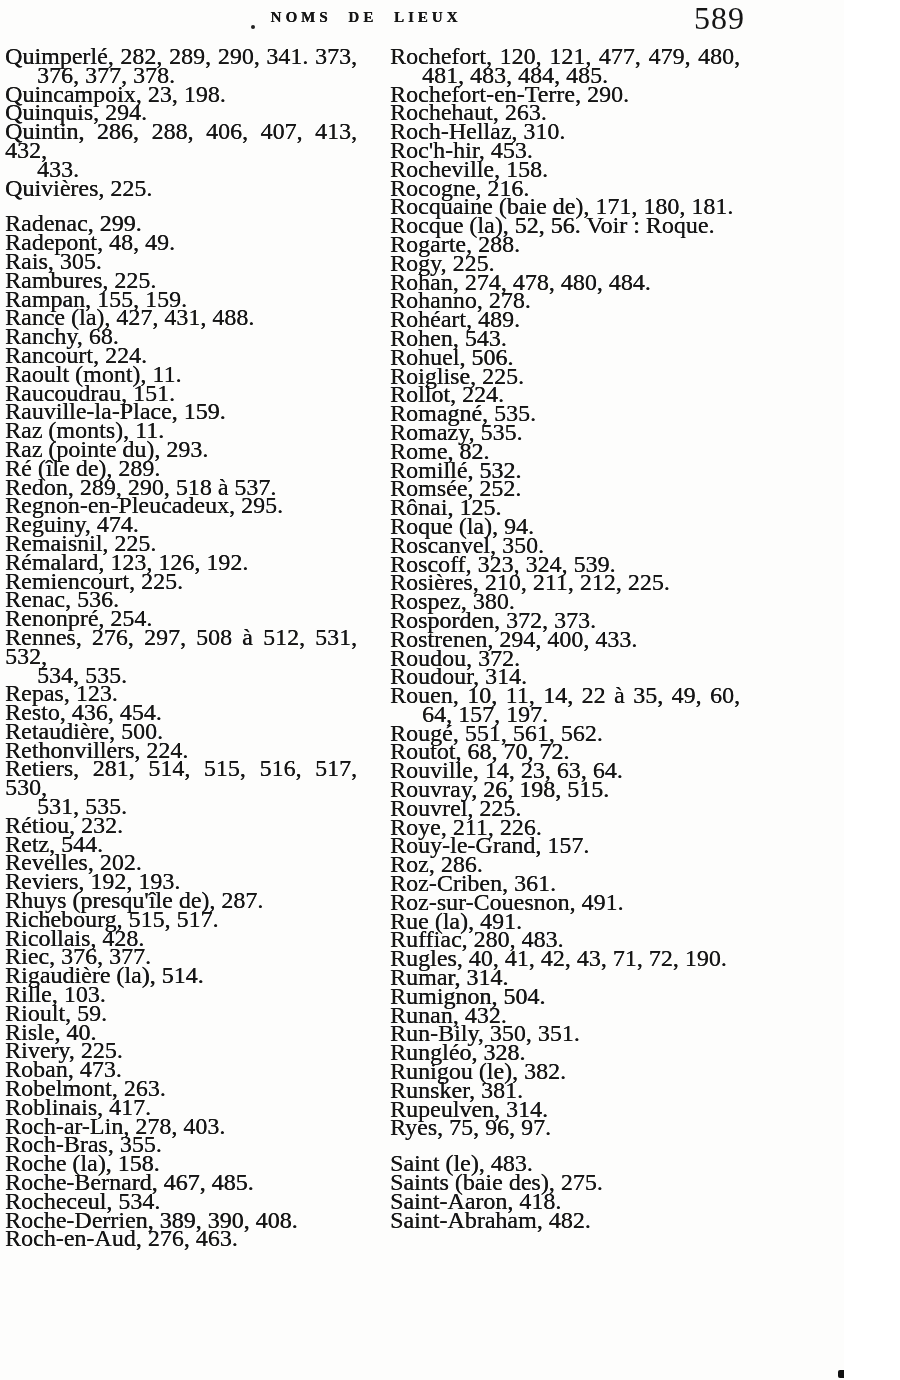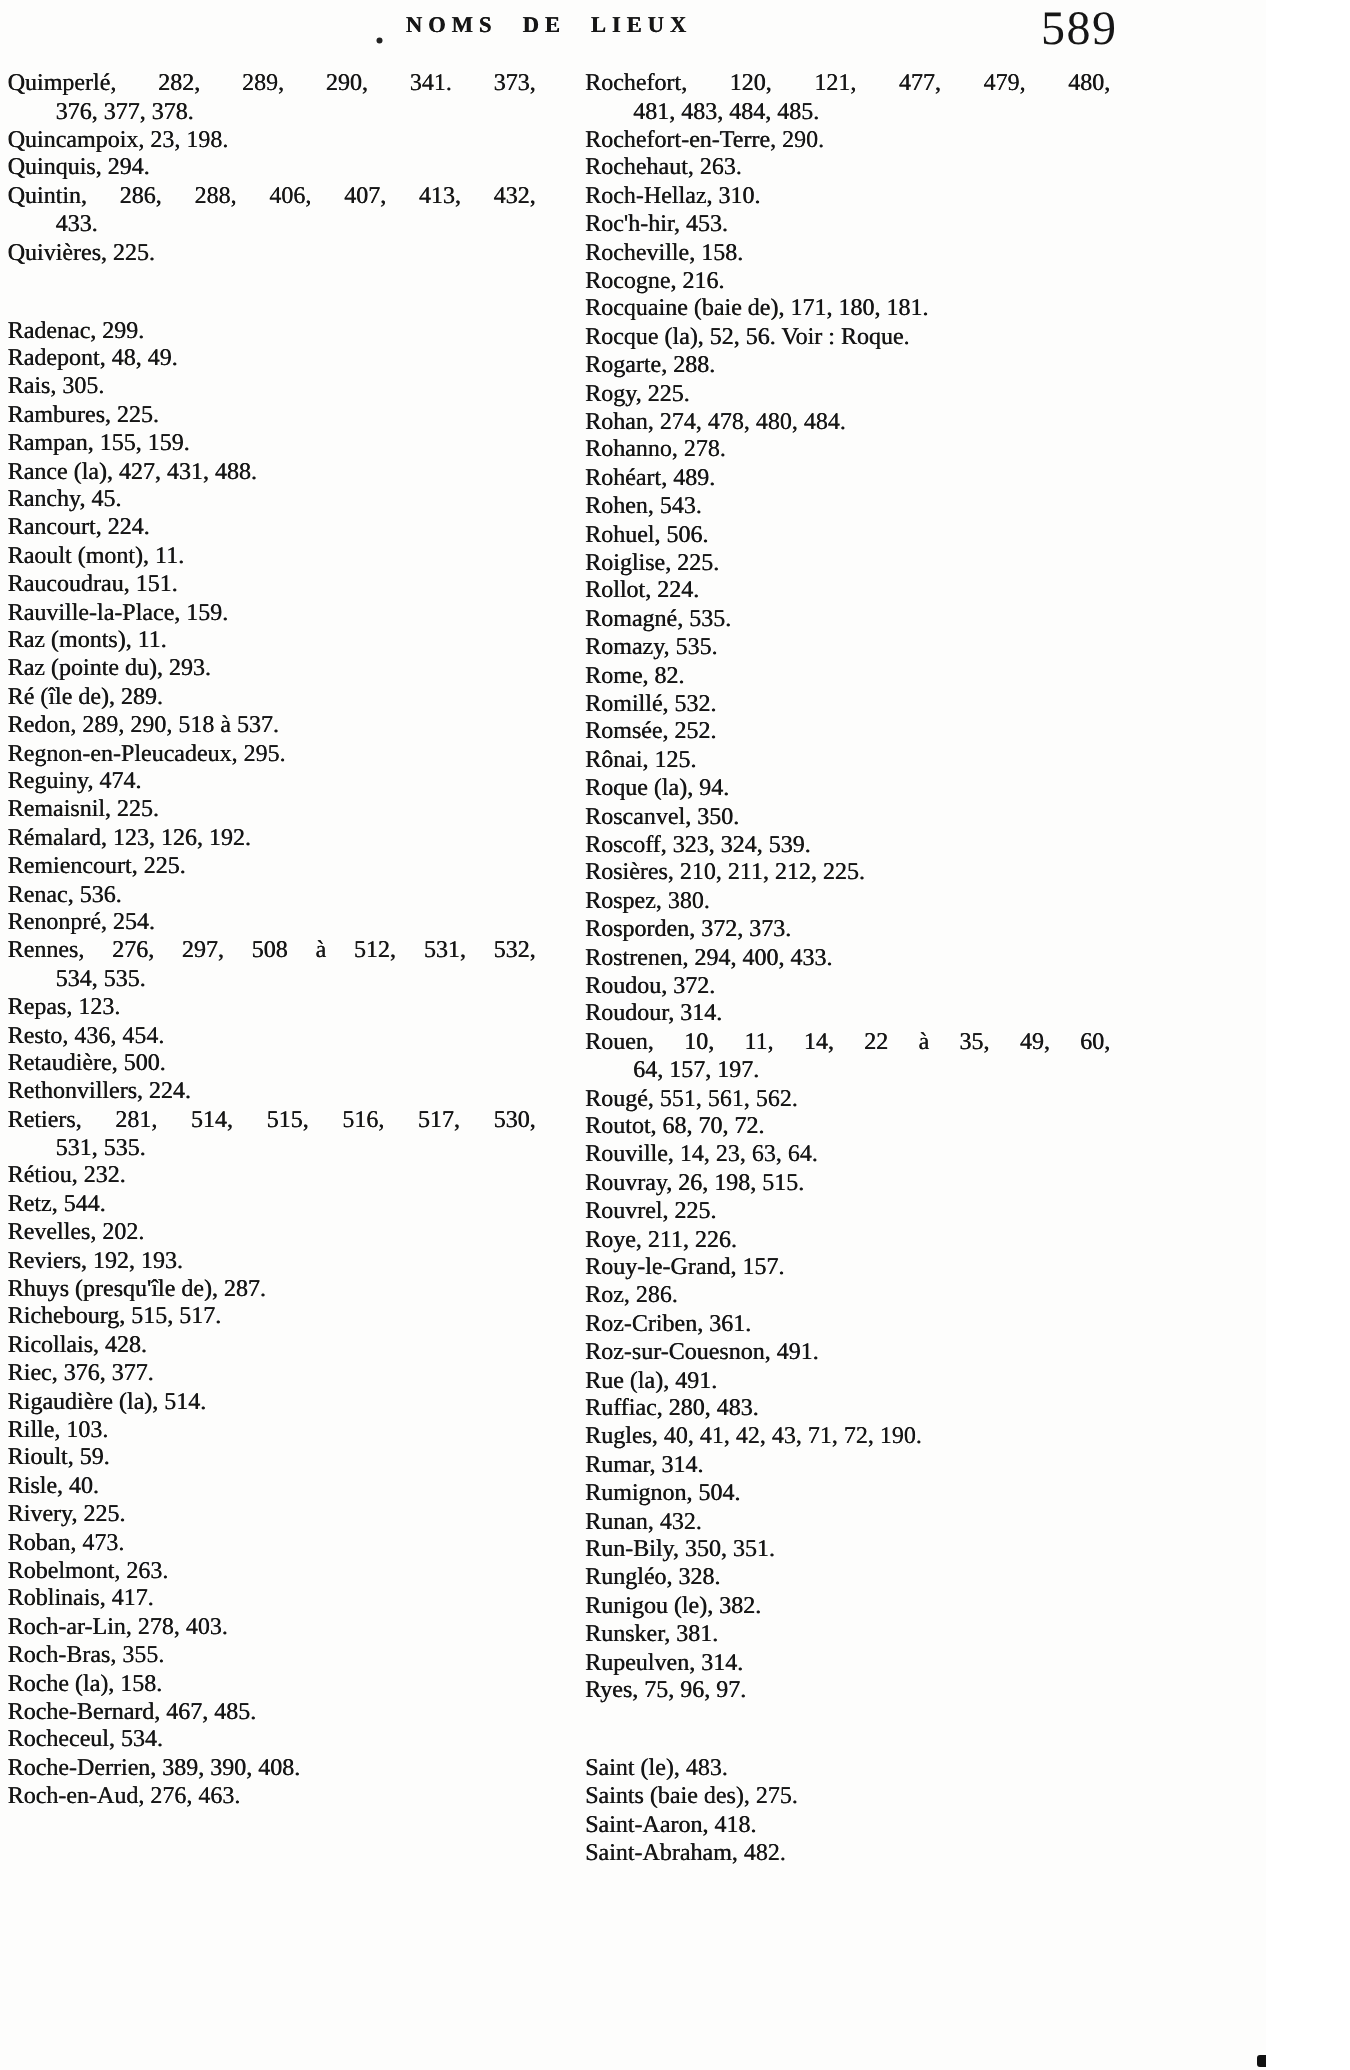--- a/index.html
+++ b/index.html
@@ -47,27 +47,27 @@
   
   .columns {
     position: absolute;
     top: 47px;
     left: 5px;
     width: 745px;
   }
   .col {
     position: absolute;
     top: 0;
-    font-size: 16px;
+    font-size: 24px;
     line-height: 18.8px;
     text-shadow: 0.3px 0 0 currentColor;
   }
   .col-left  { left: 0;     width: 352px; }
   .col-right { left: 385px; width: 350px; }
-  .group + .group { margin-top: 33px; }
+  .group + .group { margin-top: 17px; }
   .entry { margin: 0; padding: 0; }
   .line { display: block; }
   .line.cont { padding-left: 32px; }
   .line.fill {
     text-align: justify;
     text-align-last: justify;
   }
   
   .ink-dot {
     position: absolute;
@@ -131,21 +131,21 @@
           <p class="entry">
             <span class="line">Rambures, 225.</span>
           </p>
           <p class="entry">
             <span class="line">Rampan, 155, 159.</span>
           </p>
           <p class="entry">
             <span class="line">Rance (la), 427, 431, 488.</span>
           </p>
           <p class="entry">
-            <span class="line">Ranchy, 45.</span>
+            <span class="line">Ranchy, 68.</span>
           </p>
           <p class="entry">
             <span class="line">Rancourt, 224.</span>
           </p>
           <p class="entry">
             <span class="line">Raoult (mont), 11.</span>
           </p>
           <p class="entry">
             <span class="line">Raucoudrau, 151.</span>
           </p>

